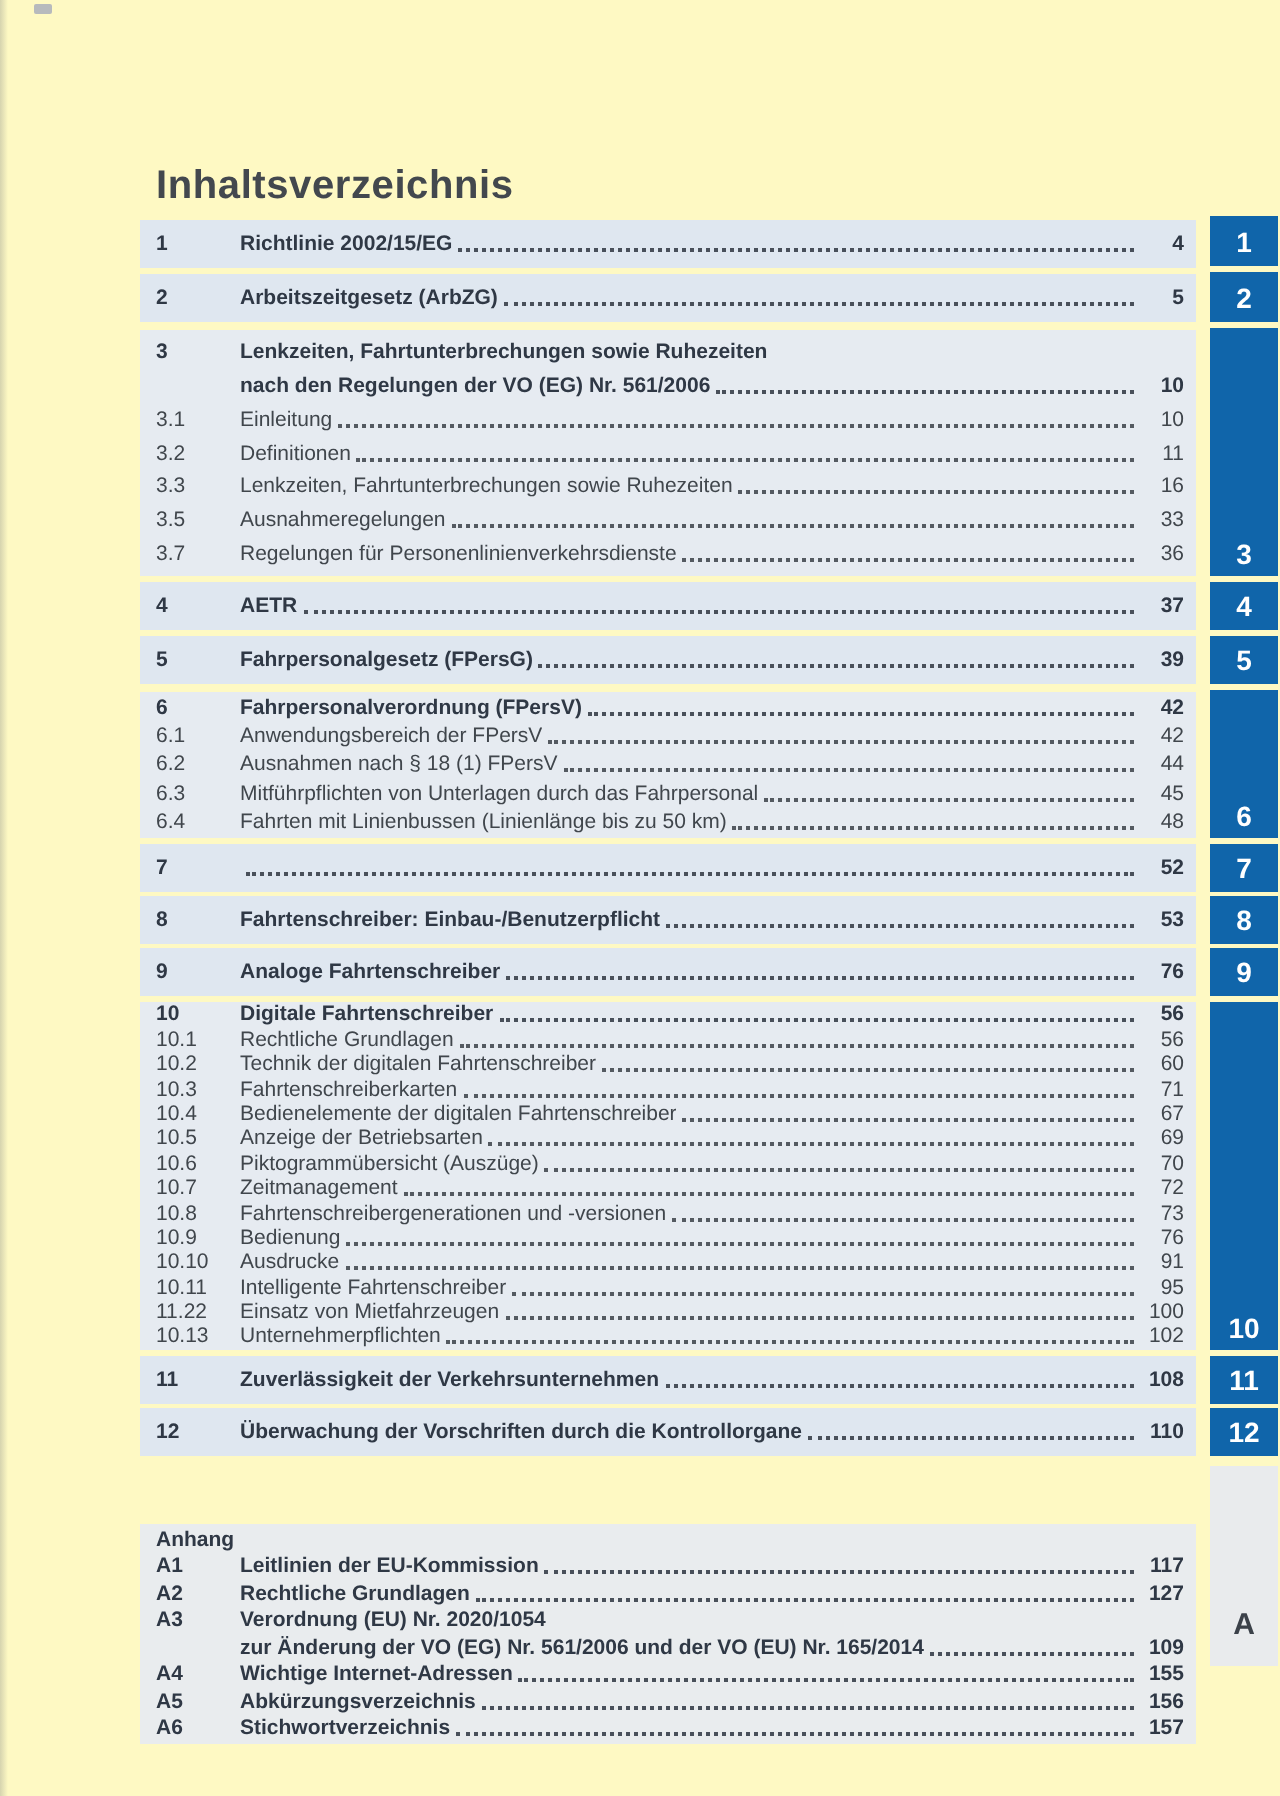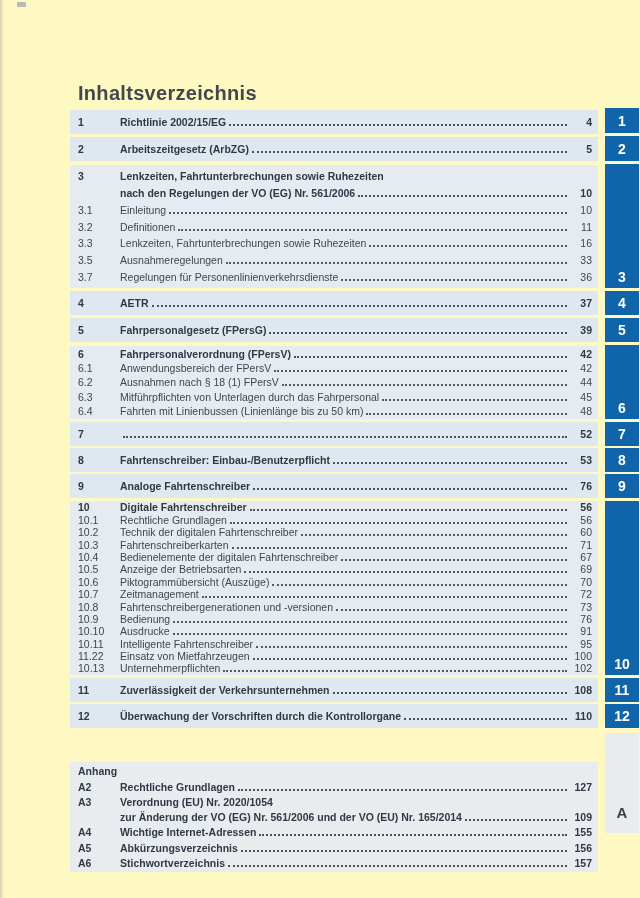--- a/index.html
+++ b/index.html
@@ -304,20 +304,26 @@
       <span class="dots"></span>
       <span class="pg">110</span>
     </div>
   </div>
 
   <div class="block anhang" style="top:733px;height:110px;margin-top:29px;">
     <div class="row">
       <span class="anhang-label">Anhang</span>
     </div>
     <div class="row b">
+      <span class="num">A1</span>
+      <span class="ttl">Leitlinien der EU-Kommission</span>
+      <span class="dots"></span>
+      <span class="pg">117</span>
+    </div>
+    <div class="row b">
       <span class="num">A2</span>
       <span class="ttl">Rechtliche Grundlagen</span>
       <span class="dots"></span>
       <span class="pg">127</span>
     </div>
     <div class="row b">
       <span class="num">A3</span>
       <span class="ttl">Verordnung (EU) Nr. 2020/1054</span>
     </div>
     <div class="row b">

